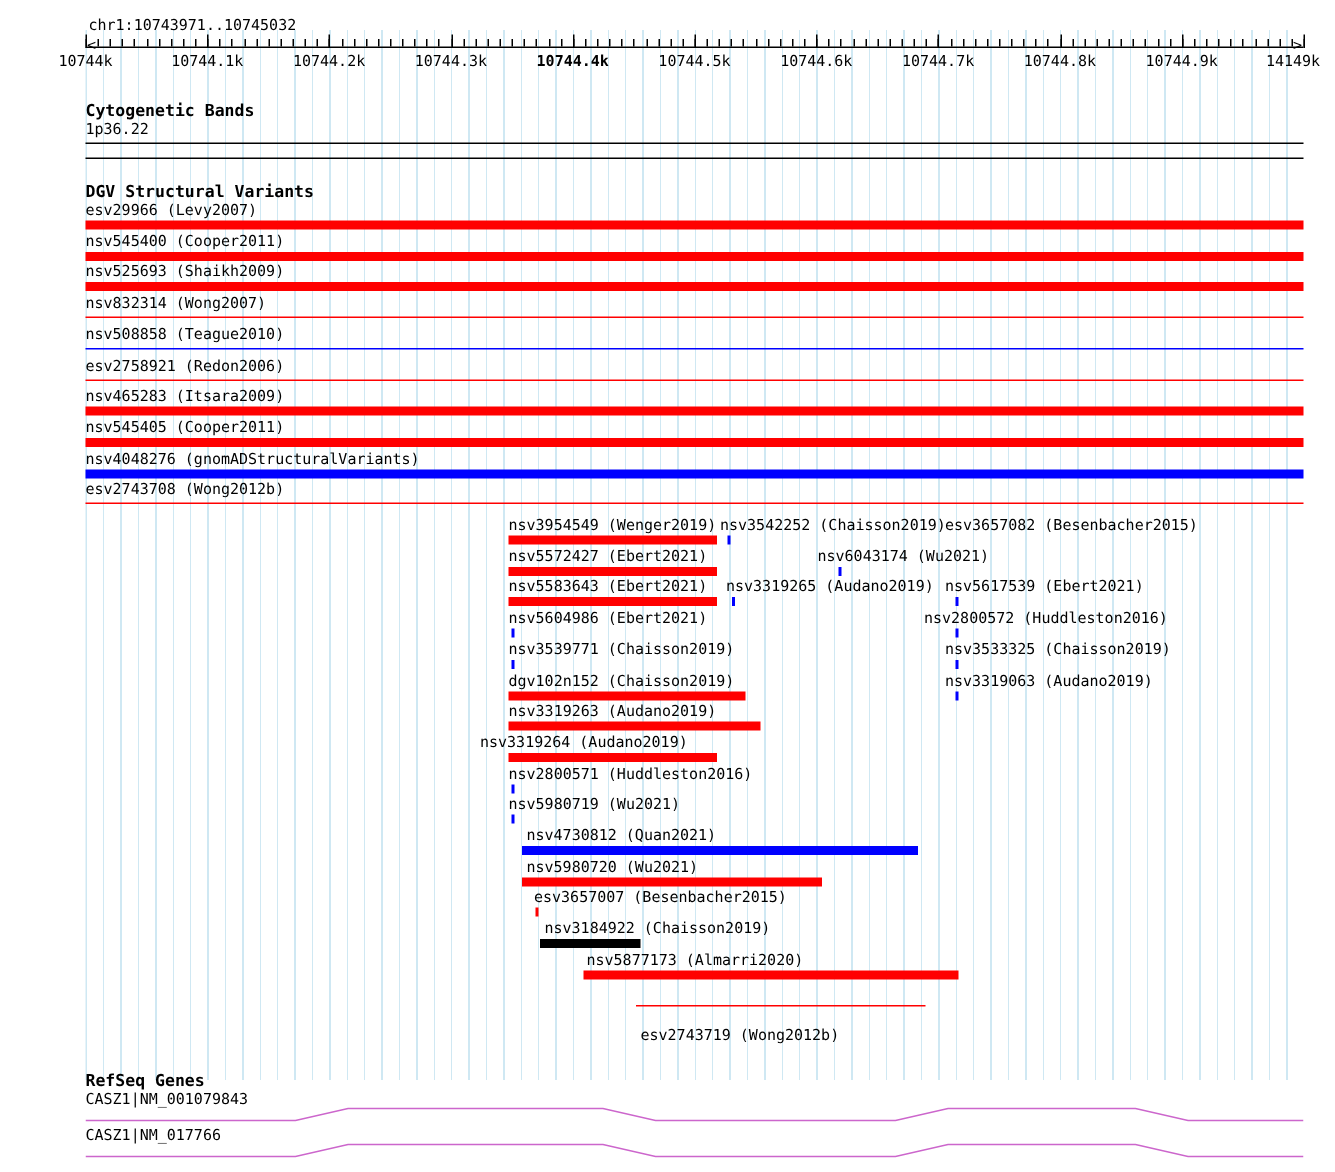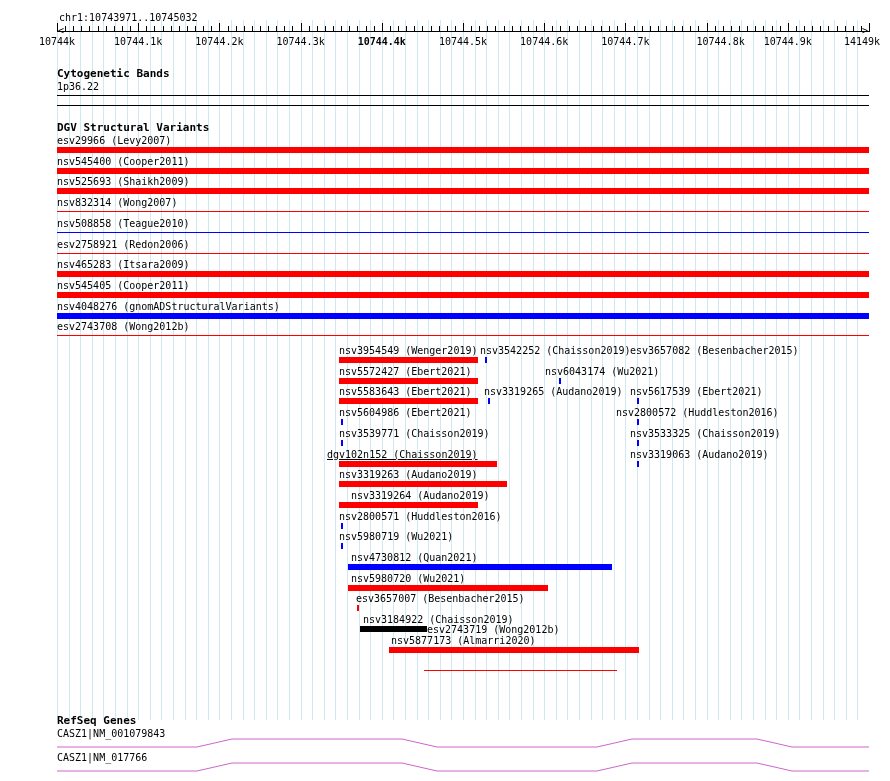--- a/index.html
+++ b/index.html
@@ -230,21 +230,21 @@
     </div>
   <div id="ruler-labels">
       <div class="ruler-num" style="left: 57px; top: 36px;">10744k</div>
       <div class="ruler-num" style="left: 138.2px; top: 36px; text-align: right;">10744.1k</div>
       <div class="ruler-num" style="left: 219.4px; top: 36px;">10744.2k</div>
       <div class="ruler-num" style="left: 300.6px; top: 36px;">10744.3k</div>
       <div class="ruler-num" style="left: 381.8px; top: 36px; font-weight: bold;">10744.4k</div>
       <div class="ruler-num" style="left: 463px; top: 36px;">10744.5k</div>
       <div class="ruler-num" style="left: 544.2px; top: 36px;">10744.6k</div>
       <div class="ruler-num" style="left: 625.4px; top: 36px;">10744.7k</div>
-      <div class="ruler-num" style="left: 706.6px; top: 36px; margin-left: 14px;">10744.8k</div>
+      <div class="ruler-num" style="left: 706.6px; top: 36px;">10744.8k</div>
       <div class="ruler-num" style="left: 787.8px; top: 36px;">10744.9k</div>
       <div class="ruler-num" style="left: 862px; top: 36px;">14149k</div>
     </div>
 
   <div class="section-title" style="left:57px;top:67px;">Cytogenetic Bands</div>
   <div class="track-label" style="left:57px;top:81px;">1p36.22</div>
   <div class="hline" style="left:57px;top:95px;width:812px;"></div>
   <div class="hline" style="left:57px;top:105px;width:812px;"></div>
 
   <div class="section-title" style="left:57px;top:121px;">DGV Structural Variants</div>
@@ -288,43 +288,43 @@
       <div class="track-label" style="left: 630px; top: 386.4px;">nsv5617539 (Ebert2021)</div>
       <div class="tickmark" style="height: 6px; top: 398.4px; width: 2px; background: rgb(0, 0, 255); left: 637px;"></div>
       <div class="track-label" style="left: 339px; top: 407.1px;">nsv5604986 (Ebert2021)</div>
       <div class="tickmark" style="height: 6px; top: 419.1px; width: 2px; background: rgb(0, 0, 255); left: 341px;"></div>
       <div class="track-label" style="left: 616px; top: 407.1px;">nsv2800572 (Huddleston2016)</div>
       <div class="tickmark" style="height: 6px; top: 419.1px; width: 2px; background: rgb(0, 0, 255); left: 637px;"></div>
       <div class="track-label" style="left: 339px; top: 427.8px;">nsv3539771 (Chaisson2019)</div>
       <div class="tickmark" style="height: 6px; top: 439.8px; width: 2px; background: rgb(0, 0, 255); left: 341px;"></div>
       <div class="track-label" style="left: 630px; top: 427.8px;">nsv3533325 (Chaisson2019)</div>
       <div class="tickmark" style="height: 6px; top: 439.8px; width: 2px; background: rgb(0, 0, 255); left: 637px;"></div>
-      <div class="track-label" style="left: 327px; top: 448.5px; text-decoration: underline;">dgv102n152 (Chaisson2019)</div>
+      <div class="track-label" style="left: 339px; top: 448.5px;">dgv102n152 (Chaisson2019)</div>
       <div class="bar" style="height: 6px; top: 460.5px; width: 158px; background: rgb(255, 0, 0); left: 339px;"></div>
       <div class="track-label" style="left: 630px; top: 448.5px;">nsv3319063 (Audano2019)</div>
       <div class="tickmark" style="height: 6px; top: 460.5px; width: 2px; background: rgb(0, 0, 255); left: 637px;"></div>
       <div class="track-label" style="left: 339px; top: 469.2px;">nsv3319263 (Audano2019)</div>
       <div class="bar" style="height: 6px; top: 481.2px; width: 168px; background: rgb(255, 0, 0); left: 339px;"></div>
-      <div class="track-label" style="left: 351px; top: 489.9px; text-align: center;">nsv3319264 (Audano2019)</div>
+      <div class="track-label" style="left: 320px; top: 489.9px; text-align: center;">nsv3319264 (Audano2019)</div>
       <div class="bar" style="height: 6px; top: 501.9px; width: 139px; background: rgb(255, 0, 0); left: 339px;"></div>
       <div class="track-label" style="left: 339px; top: 510.6px;">nsv2800571 (Huddleston2016)</div>
       <div class="tickmark" style="height: 6px; top: 522.6px; width: 2px; background: rgb(0, 0, 255); left: 341px;"></div>
       <div class="track-label" style="left: 339px; top: 531.3px;">nsv5980719 (Wu2021)</div>
       <div class="tickmark" style="height: 6px; top: 543.3px; width: 2px; background: rgb(0, 0, 255); left: 341px;"></div>
       <div class="track-label" style="left: 351px; top: 552px;">nsv4730812 (Quan2021)</div>
       <div class="bar" style="height: 6px; top: 564px; width: 264px; background: rgb(0, 0, 255); left: 348px;"></div>
       <div class="track-label" style="left: 351px; top: 572.7px;">nsv5980720 (Wu2021)</div>
       <div class="bar" style="height: 6px; top: 584.7px; width: 200px; background: rgb(255, 0, 0); left: 348px;"></div>
       <div class="track-label" style="left: 356px; top: 593.4px;">esv3657007 (Besenbacher2015)</div>
       <div class="tickmark" style="height: 6px; top: 605.4px; width: 2px; background: rgb(255, 0, 0); left: 357px;"></div>
       <div class="track-label" style="left: 363px; top: 614.1px;">nsv3184922 (Chaisson2019)</div>
       <div class="bar" style="height: 6px; top: 626.1px; width: 67px; background: rgb(0, 0, 0); left: 360px;"></div>
       <div class="track-label" style="left: 391px; top: 634.8px;">nsv5877173 (Almarri2020)</div>
       <div class="bar" style="height: 6px; top: 646.8px; width: 250px; background: rgb(255, 0, 0); left: 389px;"></div>
-      <div class="track-label" style="left: 427px; top: 624px;">esv2743719 (Wong2012b)</div>
+      <div class="track-label" style="left: 427px; top: 685px;">esv2743719 (Wong2012b)</div>
       <div class="thinline" style="height: 1px; top: 669.5px; width: 193px; background: rgb(255, 0, 0); left: 424px;"></div>
     </div>
 
   <div class="section-title" style="left:57px;top:714px;">RefSeq Genes</div>
   <div class="track-label" style="left:57px;top:728px;">CASZ1|NM_001079843</div>
   <div class="track-label" style="left:57px;top:752px;">CASZ1|NM_017766</div>
 
   <svg class="refseq-wave" style="left:57px;top:735px;" width="812" height="18">
     <path d="M0,12 L140,12 L175,4 L345,4 L380,12 L540,12 L575,4 L700,4 L735,12 L812,12" fill="none" stroke="#cc66cc" stroke-width="1"></path>
   </svg>

